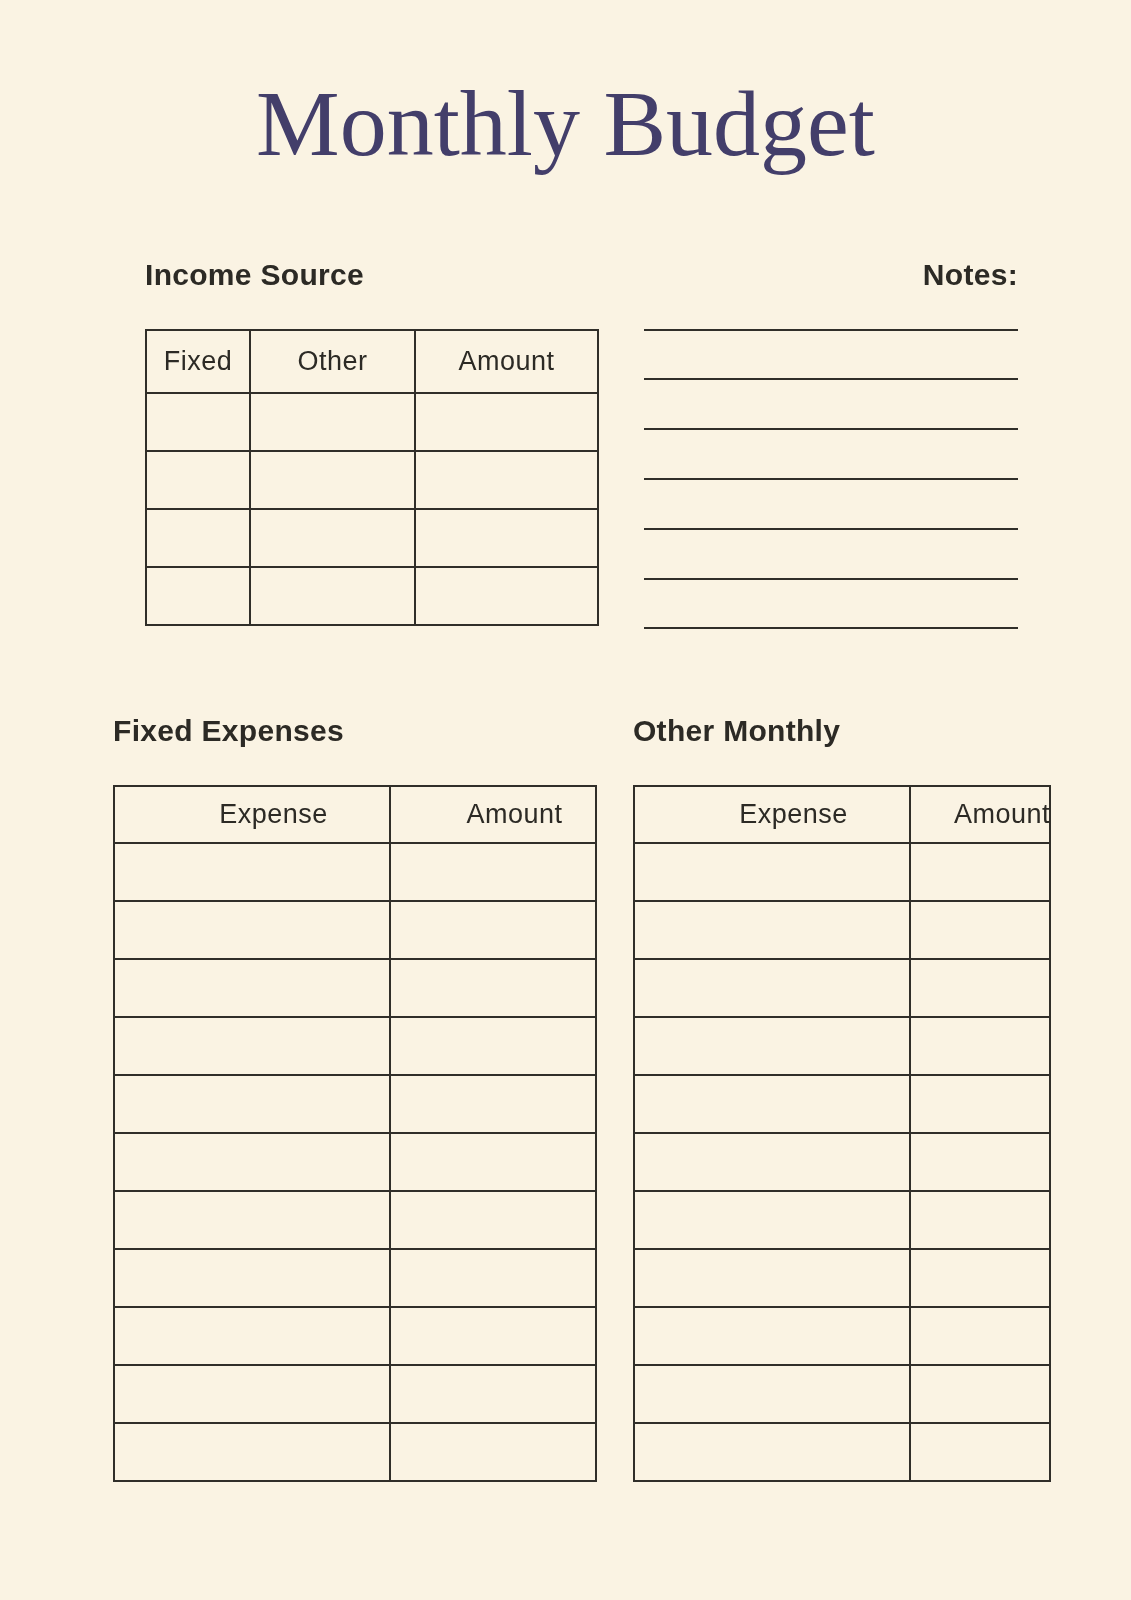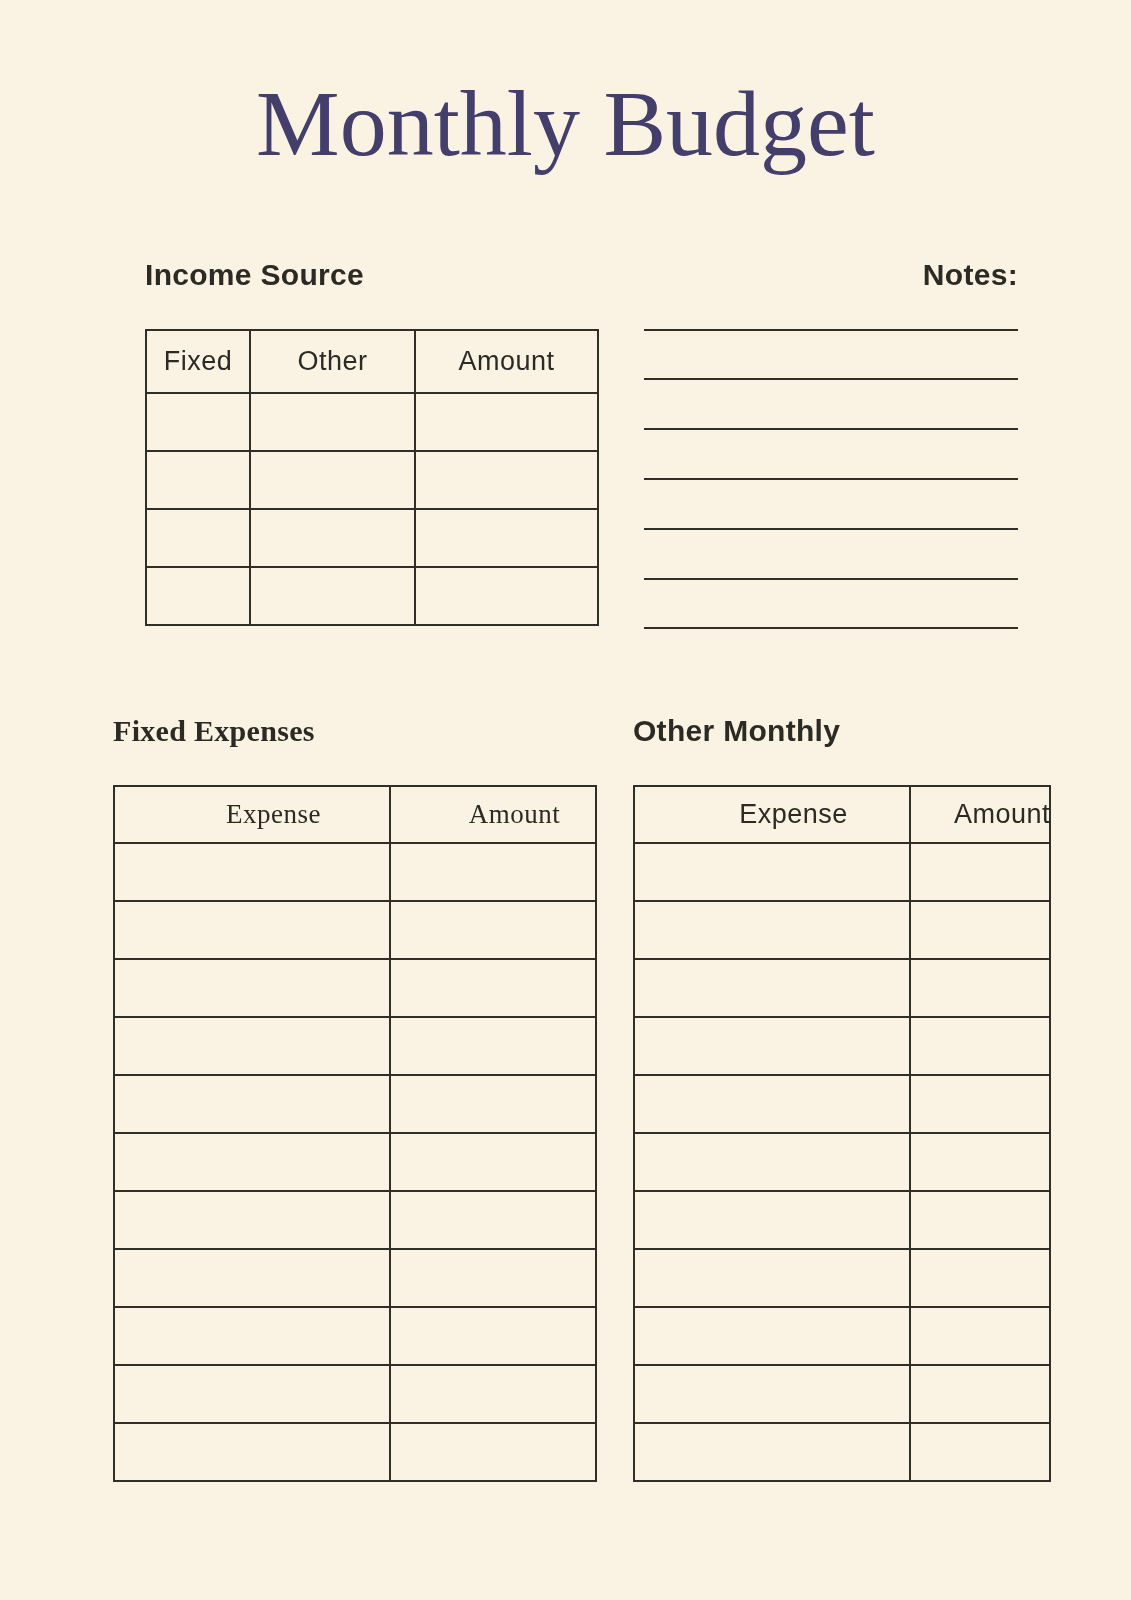--- a/index.html
+++ b/index.html
@@ -74,21 +74,21 @@
   .notes-col { margin-left: 71px; width: 382px; text-align: right; }
   .note-lines {
     margin-top: 36px;
     height: 301px;
     display: flex;
     flex-direction: column;
     justify-content: space-between;
   }
   .note-line { height: 2px; background: var(--line); }
 
-  .expenses-col-left  { width: 521px; font-family: Liberation Serif, serif; }
+  .expenses-col-left  { width: 521px; }
   .expenses-col-right { width: 450px; margin-left: 36px; }
   .expenses-table { width: 100%; }
   .expenses-table thead th { height: 57px; padding-left: 43px; }
   .expenses-table tbody td { height: 58px; }
   .col-expense { width: 276px; }
   .col-amount2 { width: auto; }
 </style>
 </head>
 <body>
 

